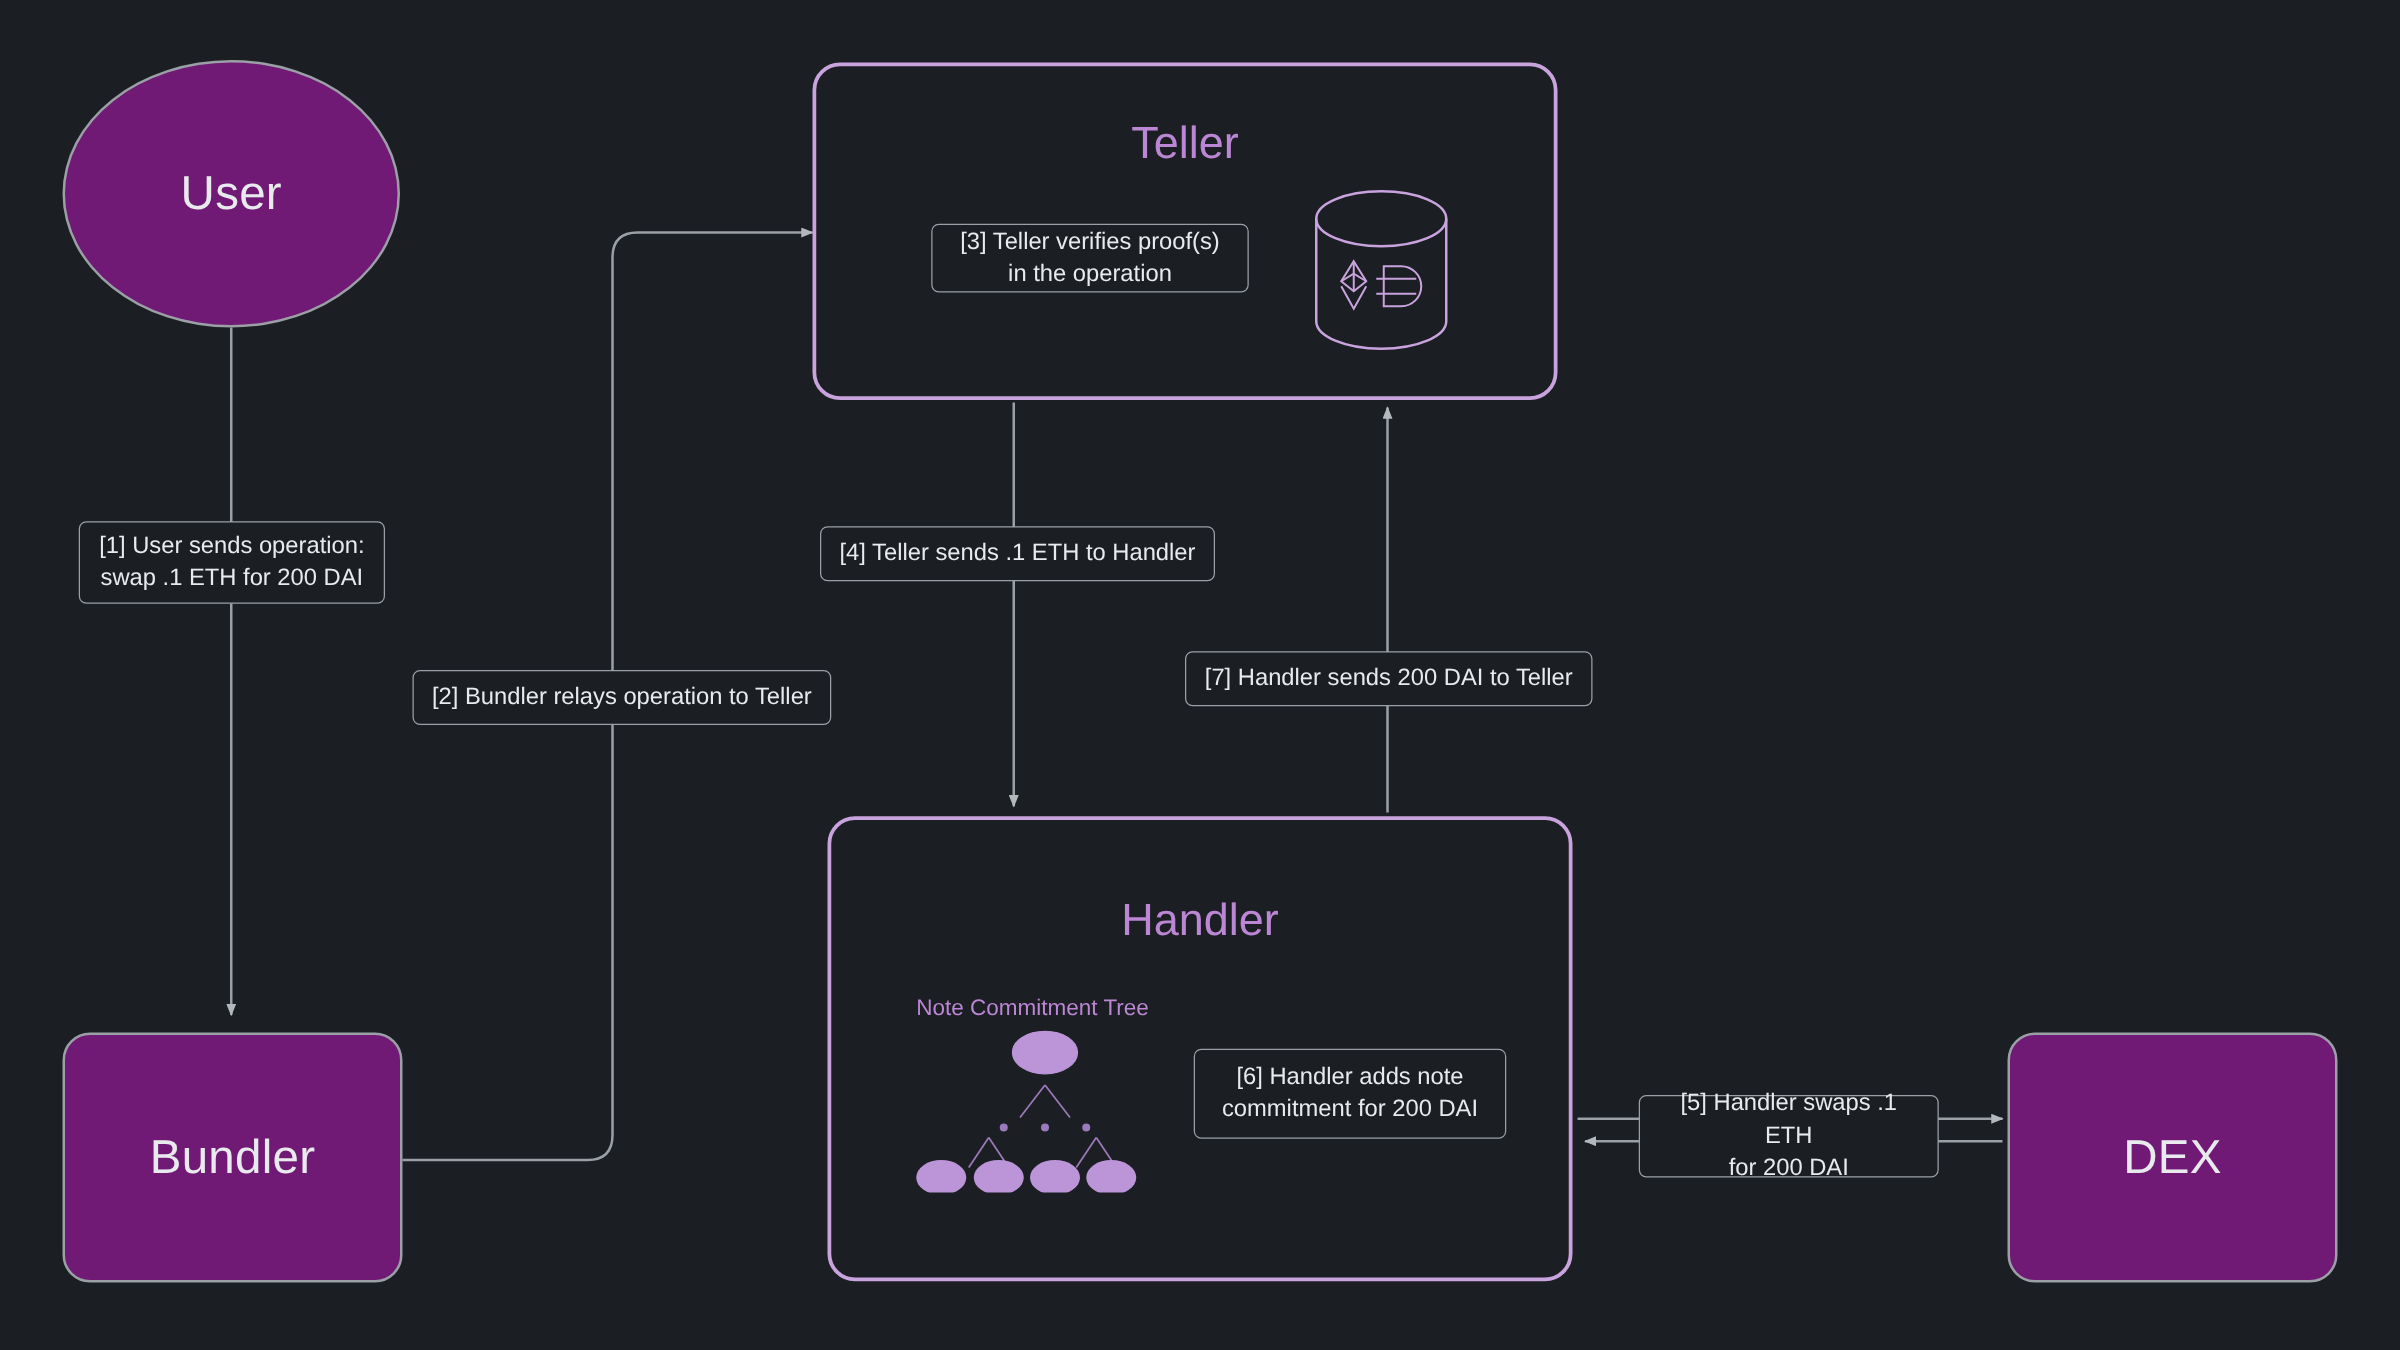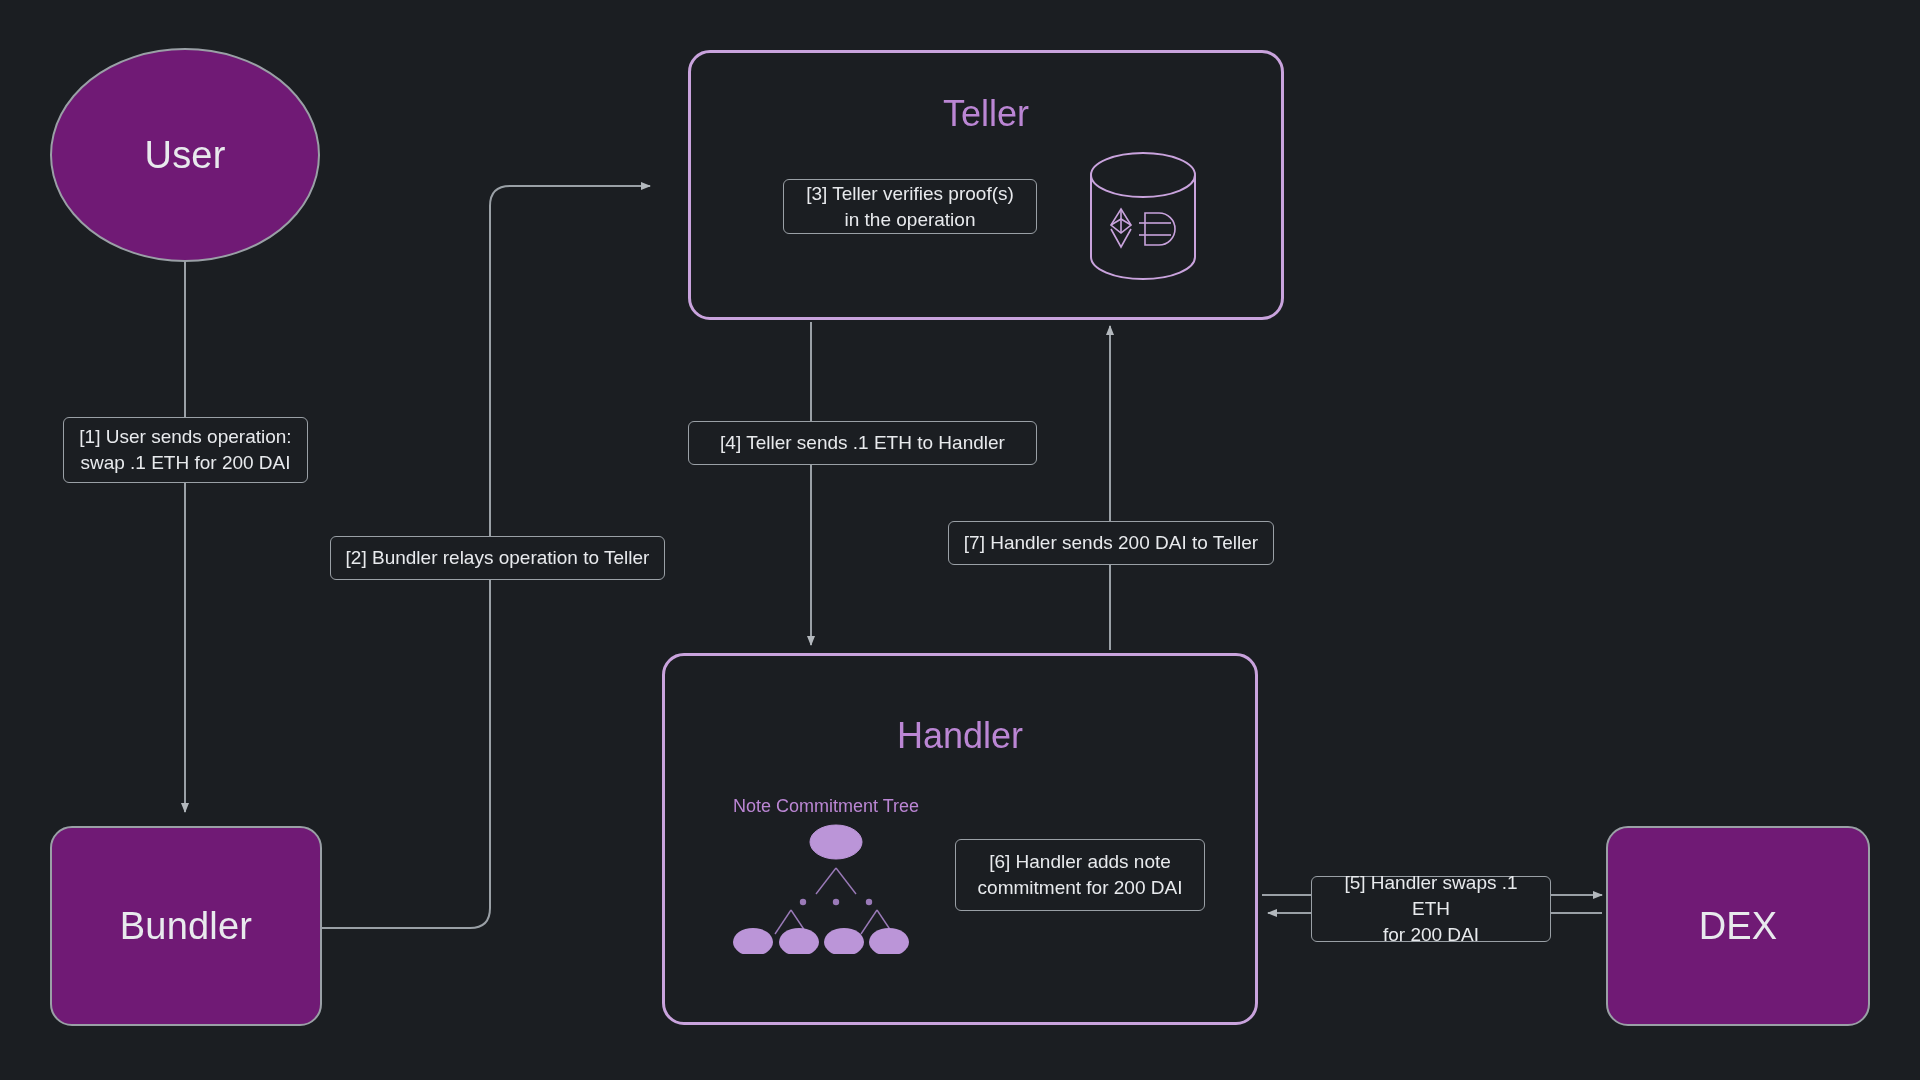--- a/index.html
+++ b/index.html
@@ -152,21 +152,21 @@
   </div>
 
   <div class="node node-actor node-rounded" style="left:50px; top:826px; width:272px; height:200px;">
     <span class="actor-label">Bundler</span>
   </div>
 
   <div class="node node-actor node-rounded" style="left:1606px; top:826px; width:264px; height:200px;">
     <span class="actor-label">DEX</span>
   </div>
 
-  <div class="container-box" style="left:688px; top:50px; width:596px; height:270px;">
+  <div class="container-box" style="left:650px; top:50px; width:596px; height:270px;">
     <div class="container-title" style="top:40px;">Teller</div>
 
     <div class="note-box" style="left:92px; top:126px; width:254px; height:55px;">
       <div>
         <div>[3] Teller verifies proof(s)</div>
         <div>in the operation</div>
       </div>
     </div>
 
     <svg id="db-svg" style="left:392px; top:98px;" width="120" height="130" viewBox="0 0 120 130">
@@ -228,21 +228,21 @@
     <div>
       <div>[1] User sends operation:</div>
       <div>swap .1 ETH for 200 DAI</div>
     </div>
   </div>
 
   <div class="note-box" style="left:330px; top:536px; width:335px; height:44px;text-align:right;">
     <span>[2] Bundler relays operation to Teller</span>
   </div>
 
-  <div class="note-box" style="left:688px; top:421px; width:349px; height:44px;">
+  <div class="note-box" style="left:656px; top:421px; width:316px; height:44px;">
     <span>[4] Teller sends .1 ETH to Handler</span>
   </div>
 
   <div class="note-box" style="left:948px; top:521px; width:326px; height:44px;">
     <span>[7] Handler sends 200 DAI to Teller</span>
   </div>
 
   <div class="note-box" style="left:1311px; top:876px; width:240px; height:66px;">
     <div>
       <div>[5] Handler swaps .1 ETH</div>

